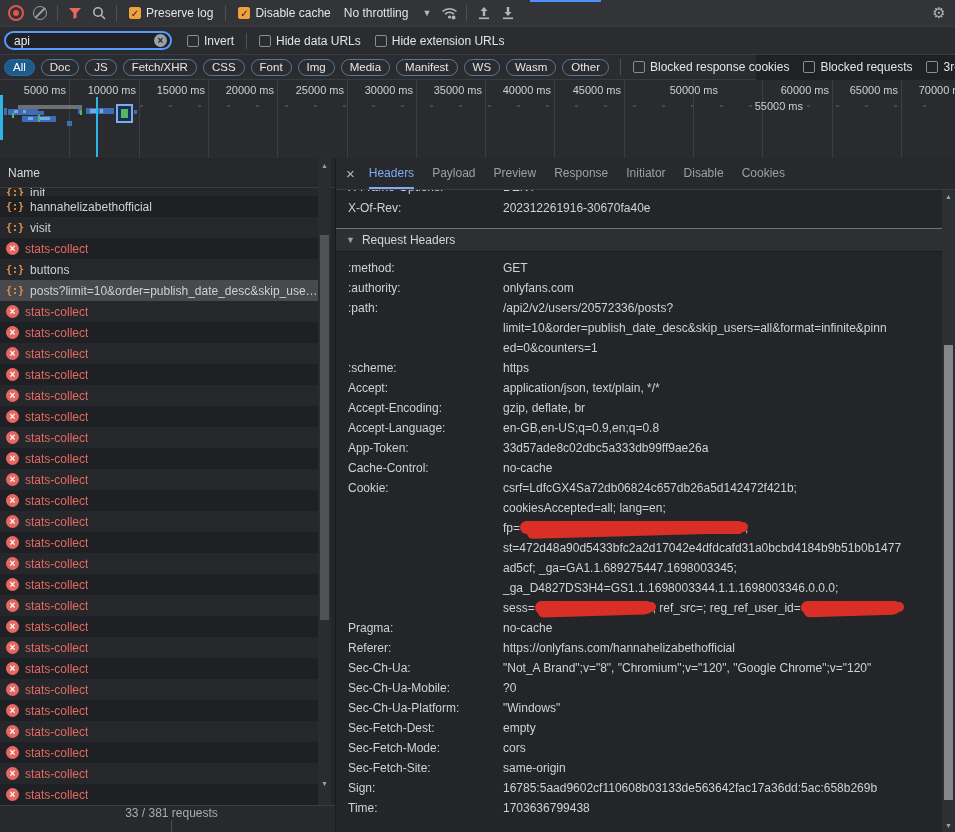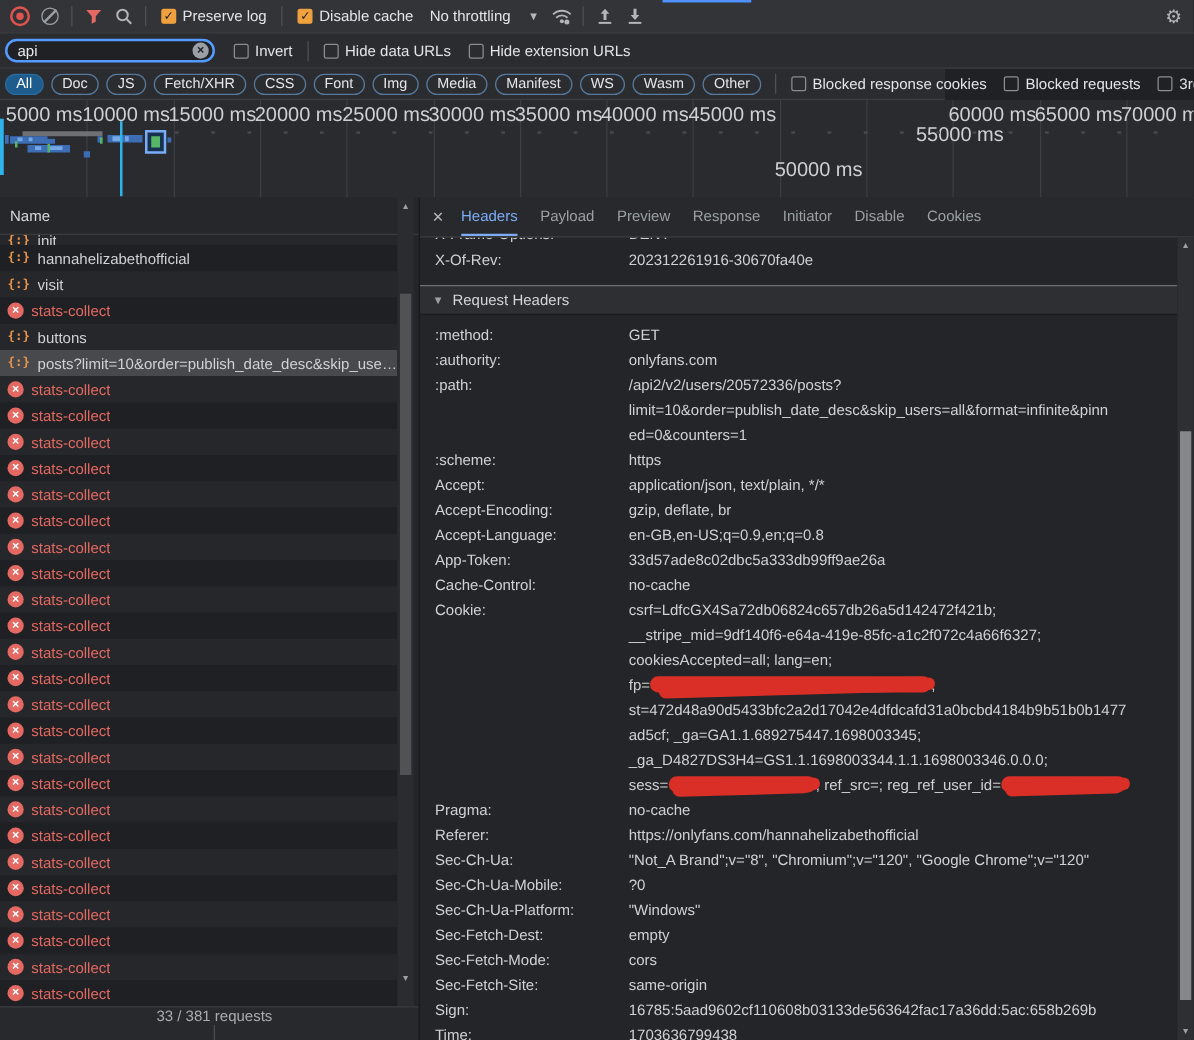--- a/index.html
+++ b/index.html
@@ -43,21 +43,21 @@
   
   #pills-row{left:0;top:55px;width:756px;height:25px;background:#2b2c2f;border-bottom:1px solid #3a3c3f;
     display:flex;align-items:center;padding:0 4px;box-sizing:border-box;}
   .pill{height:17px;padding:0 8px;border:1px solid #56799c;border-radius:9px;margin-right:6px;
     display:flex;align-items:center;color:#e4e6e9;font-size:11.5px;flex:none;cursor:pointer;box-sizing:border-box;}
   .pill.active{background:#1e5c8e;border-color:#2a6ba0;color:#fff;}
 
   
   #timeline{left:0;top:80px;width:955px;height:78px;background:#2a2b2e;border-bottom:1px solid #3a3c3f;overflow:hidden;}
   .gridline{position:absolute;top:0;bottom:0;width:1px;background:#3c3e41;}
-  .tick-label{position:absolute;top:4px;transform:translateX(-100%);font-size:16px;color:#cdd0d4;white-space:nowrap;}
+  .tick-label{position:absolute;top:4px;transform:translateX(-100%);font-size:11px;color:#cdd0d4;white-space:nowrap;}
   .wbar{position:absolute;}
   .c-gray{background:#6e7073;} .c-blue{background:#3d6db5;} .c-lightblue{background:#74a9e6;}
   .c-green{background:#55b665;} .c-cyan{background:#2fb4ea;}
   .wdot{position:absolute;background:#47484b;}
   #sel-box{position:absolute;border:2px solid #7cacf8;background:#17324f;box-sizing:border-box;}
   #sel-box-inner{position:absolute;left:3px;top:3px;right:3px;bottom:3px;background:#55b665;}
 
   
   #list-panel{left:0;top:158px;width:335px;height:647px;background:#242528;}
   #list-header{position:absolute;left:0;top:0;width:335px;height:30px;line-height:30px;padding-left:8px;
@@ -237,21 +237,21 @@
     <div class="tick-label" style="left: 344px;">25000 ms</div>
     <div class="gridline" style="left: 416px;"></div>
     <div class="tick-label" style="left: 413px;">30000 ms</div>
     <div class="gridline" style="left: 485px;"></div>
     <div class="tick-label" style="left: 482px;">35000 ms</div>
     <div class="gridline" style="left: 554px;"></div>
     <div class="tick-label" style="left: 551px;">40000 ms</div>
     <div class="gridline" style="left: 624px;"></div>
     <div class="tick-label" style="left: 621px;">45000 ms</div>
     <div class="gridline" style="left: 693px;"></div>
-    <div class="tick-label" style="left: 690px; margin-top: 44px;">50000 ms</div>
+    <div class="tick-label" style="left: 718px;">50000 ms</div>
     <div class="gridline" style="left: 762px;"></div>
     <div class="tick-label" style="left: 803px; margin-top: 16px;">55000 ms</div>
     <div class="gridline" style="left: 832px;"></div>
     <div class="tick-label" style="left: 829px;">60000 ms</div>
     <div class="gridline" style="left: 901px;"></div>
     <div class="tick-label" style="left: 898px;">65000 ms</div>
     <div class="tick-label" style="left: 967px;">70000 ms</div>
     <div class="wdot" style="left: 140px; top: 25px; width: 3px; height: 2px;"></div>
     <div class="wdot" style="left: 169px; top: 25px; width: 3px; height: 2px;"></div>
     <div class="wdot" style="left: 198px; top: 25px; width: 3px; height: 2px;"></div>
@@ -529,21 +529,20 @@
         <div class="hrow">
           <span class="hname">Cache-Control:</span>
           <div class="hval">
             <div class="vline">no-cache</div>
           </div>
         </div>
         <div class="hrow">
           <span class="hname">Cookie:</span>
           <div class="hval">
             <div class="vline">csrf=LdfcGX4Sa72db06824c657db26a5d142472f421b;</div>
-            <div class="vline">__stripe_mid=9df140f6-e64a-419e-85fc-a1c2f072c4a66f6327;</div>
             <div class="vline">cookiesAccepted=all; lang=en;</div>
             <div class="vline">fp=<span class="redact" style="width: 225px;"></span>;</div>
             <div class="vline">st=472d48a90d5433bfc2a2d17042e4dfdcafd31a0bcbd4184b9b51b0b1477</div>
             <div class="vline">ad5cf; _ga=GA1.1.689275447.1698003345;</div>
             <div class="vline">_ga_D4827DS3H4=GS1.1.1698003344.1.1.1698003346.0.0.0;</div>
             <div class="vline">sess=<span class="redact" style="width: 118px;"></span>; ref_src=; reg_ref_user_id=<span class="redact" style="width: 100px;"></span></div>
           </div>
         </div>
         <div class="hrow">
           <span class="hname">Pragma:</span>

